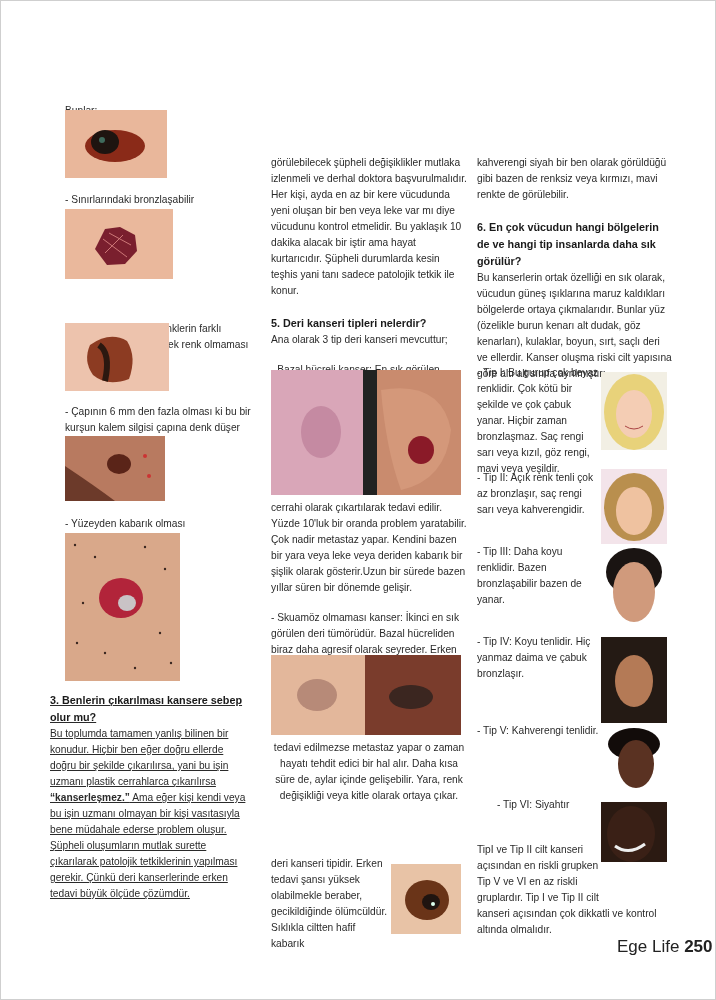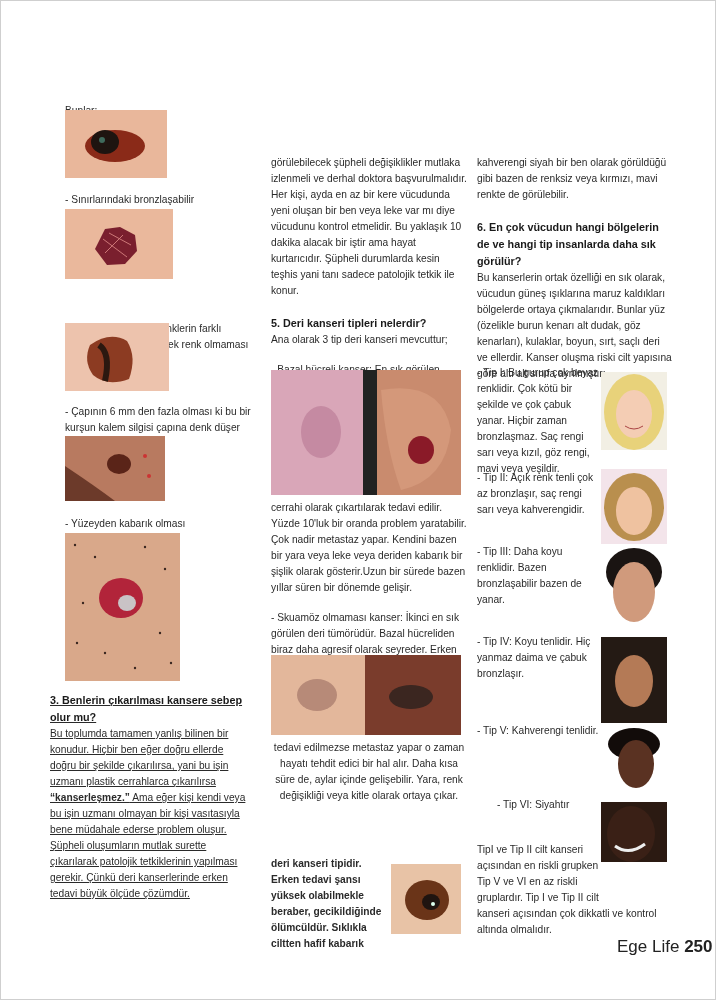--- a/index.html
+++ b/index.html
@@ -123,21 +123,21 @@
       <rect width="94" height="80" fill="#e3b79b"></rect>
       <ellipse cx="46" cy="40" rx="20" ry="16" fill="#b78a78"></ellipse>
       <rect x="94" width="96" height="80" fill="#7a3c2c"></rect>
       <ellipse cx="140" cy="42" rx="22" ry="12" fill="#3b2620"></ellipse>
     </svg>
 </div>
 <div class="col" style="left:271px; top:740px; width:196px;text-align:center;">
   <p>tedavi edilmezse metastaz yapar o zaman hayatı tehdit edici bir hal alır. Daha kısa süre de, aylar içinde gelişebilir. Yara, renk değişikliği veya kitle olarak ortaya çıkar.</p>
   <p style="height:14px"></p>
 </div>
-<div class="col" style="left:271px; top:856px; width:118px;font-weight:bold;">
+<div class="col" style="left:271px; top:856px; width:118px;">
   <p>deri kanseri tipidir. Erken tedavi şansı yüksek olabilmekle beraber, gecikildiğinde ölümcüldür. Sıklıkla ciltten hafif kabarık</p>
 </div>
 <div class="img" style="left:391px;top:864px;width:70px;height:70px;">
   <svg width="70" height="70">
       <rect width="70" height="70" fill="#e8c3a6"></rect>
       <ellipse cx="36" cy="36" rx="22" ry="20" fill="#6a3418"></ellipse>
       <ellipse cx="40" cy="38" rx="9" ry="8" fill="#1f1410"></ellipse>
       <circle cx="42" cy="40" r="2" fill="#dfe"></circle>
     </svg>
 </div>

